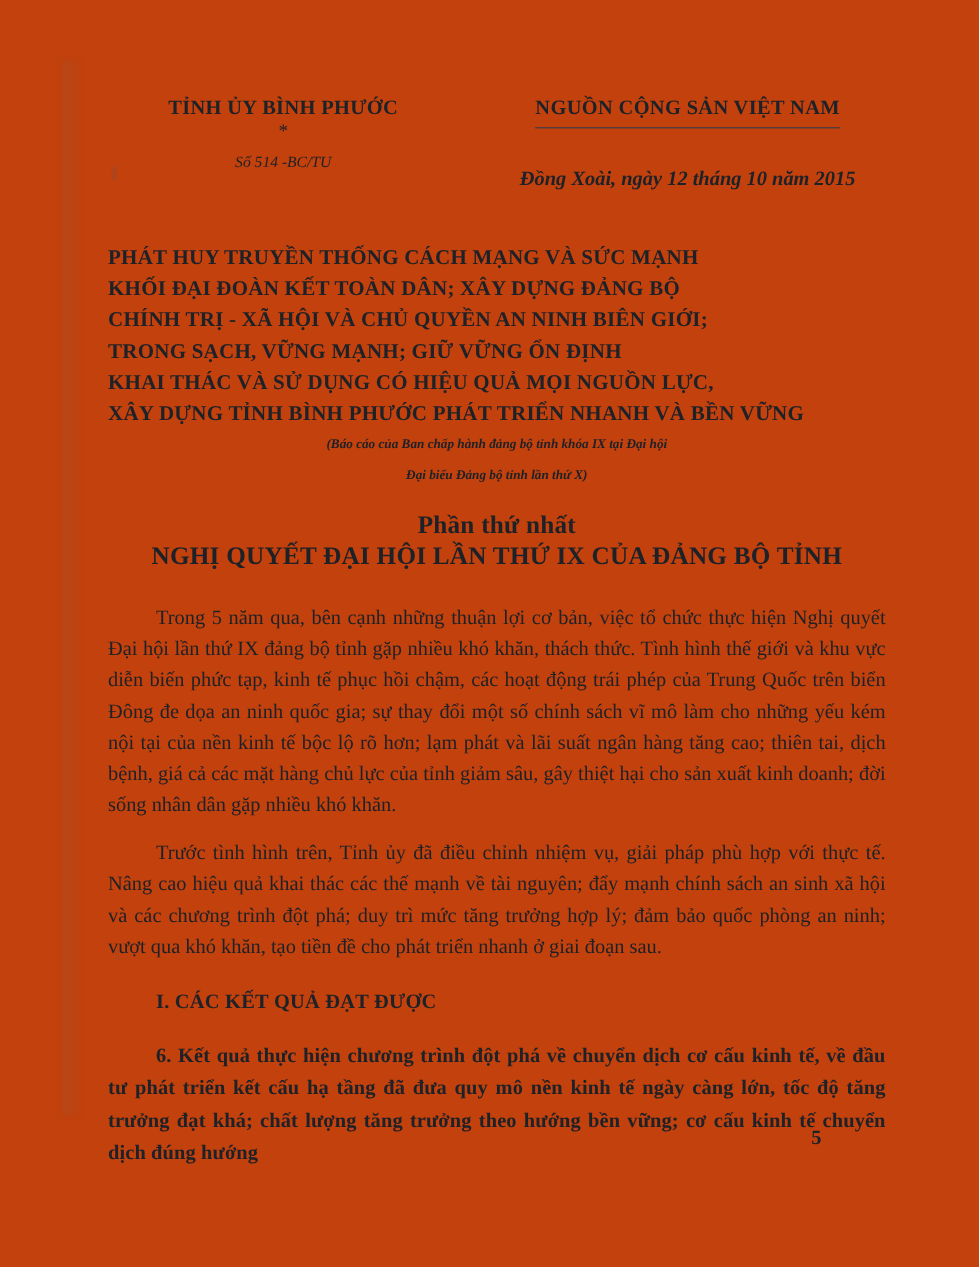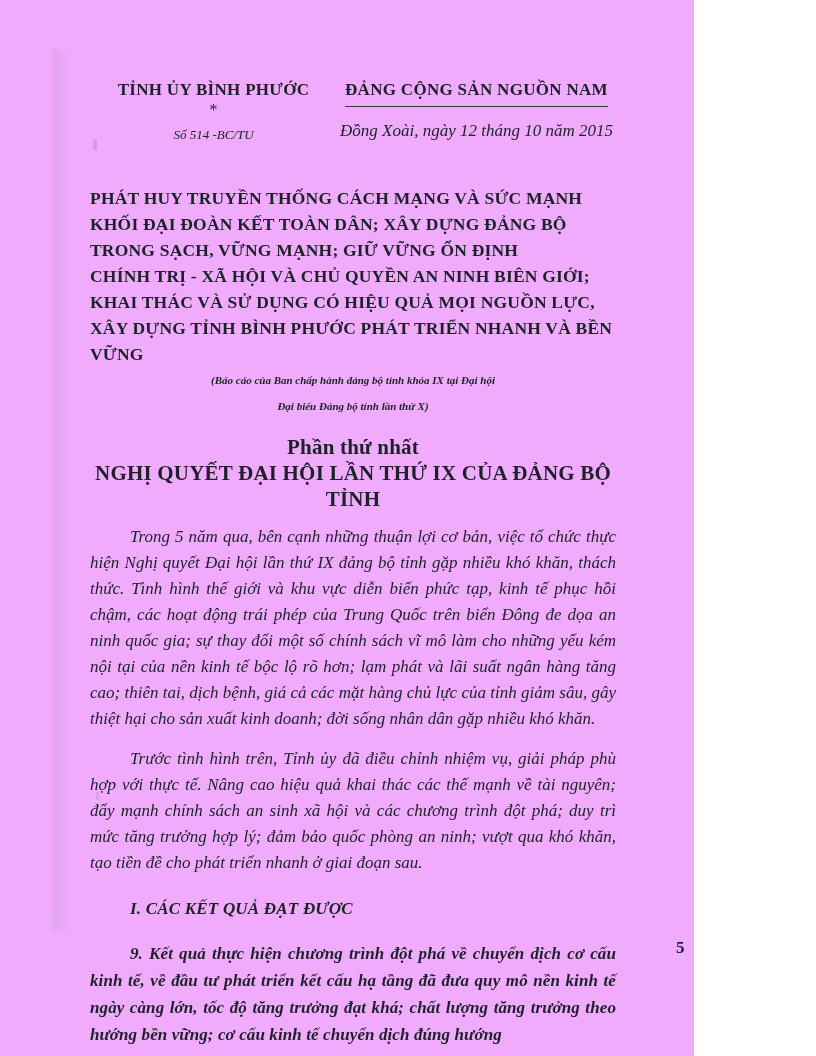--- a/index.html
+++ b/index.html
@@ -2,23 +2,23 @@
 <html><head>
 <meta charset="utf-8">
 <style>
   html, body {
     margin: 0;
     padding: 0;
     background: #ffffff;
   }
   .page {
     position: relative;
-    width: 694px;
+    width: 816px;
     height: 1056px;
-    background: #f0abfc;
+    background: #c2410c;
     color: #1d2128;
     font-family: "Liberation Serif", "DejaVu Serif", serif;
     overflow: hidden;
     box-sizing: border-box;
     padding: 80px 78px 0 90px;
   }
   
   .scan-edge {
     position: absolute;
     left: 52px;
@@ -74,22 +74,23 @@
     font-weight: bold;
     font-size: 17px;
     letter-spacing: 0.3px;
     padding-bottom: 6px;
     border-bottom: 1.5px solid #3a3d49;
     white-space: nowrap;
   }
   .place-date {
     font-style: italic;
     font-size: 17px;
-    margin-top: 14px;
-    white-space: nowrap;
+    margin-top: 32px;
+    white-space: nowrap;
+    font-weight: bold;
   }
 
   
   .doc-title {
     margin-top: 42px;
     font-weight: bold;
     font-size: 17.5px;
     line-height: 26px;
     letter-spacing: 0.2px;
   }
@@ -106,25 +107,24 @@
     margin-top: 15px;
     text-align: center;
     font-weight: bold;
     font-size: 21px;
     line-height: 26px;
     letter-spacing: 0.2px;
   }
 
   
   .doc-body {
-    margin-top: 12px;
+    margin-top: 26px;
     font-size: 17px;
     line-height: 26px;
     text-align: justify;
-    font-style: italic;
   }
   .doc-body p {
     margin: 0 0 14px 0;
     text-indent: 40px;
   }
   .section-heading {
     font-weight: bold;
     font-size: 17px;
     margin: 20px 0 18px 0;
     text-indent: 40px;
@@ -155,46 +155,46 @@
   <div class="speck speck-2"></div>
 
   <div class="doc-header">
     <div class="header-left">
       <div class="org-name">TỈNH ỦY BÌNH PHƯỚC</div>
       <div class="org-separator">*</div>
       <div class="doc-number">Số 514 -BC/TU</div>
     </div>
     <div class="header-right">
       <div>
-        <span class="party-name">ĐẢNG CỘNG SẢN NGUỒN NAM</span>
+        <span class="party-name">NGUỒN CỘNG SẢN VIỆT NAM</span>
       </div>
       <div class="place-date">Đồng Xoài, ngày 12 tháng 10  năm 2015</div>
     </div>
   </div>
 
   <div class="doc-title">
     <div>PHÁT HUY TRUYỀN THỐNG CÁCH MẠNG VÀ SỨC MẠNH</div>
     <div>KHỐI ĐẠI ĐOÀN KẾT TOÀN DÂN; XÂY DỰNG ĐẢNG BỘ</div>
+    <div>CHÍNH TRỊ - XÃ HỘI VÀ CHỦ QUYỀN AN NINH BIÊN GIỚI;</div>
     <div>TRONG SẠCH, VỮNG MẠNH; GIỮ VỮNG ỔN ĐỊNH</div>
-    <div>CHÍNH TRỊ - XÃ HỘI VÀ CHỦ QUYỀN AN NINH BIÊN GIỚI;</div>
     <div>KHAI THÁC VÀ SỬ DỤNG CÓ HIỆU QUẢ MỌI NGUỒN LỰC,</div>
     <div>XÂY DỰNG TỈNH BÌNH PHƯỚC PHÁT TRIỂN NHANH VÀ BỀN VỮNG</div>
   </div>
   <div class="doc-subtitle">
     <div>(Báo cáo của Ban chấp hành đảng bộ tỉnh khóa IX tại Đại hội</div>
     <div>Đại biểu Đảng bộ tỉnh lần thứ X)</div>
   </div>
 
   <div class="part-block">
     <div>Phần thứ nhất</div>
     <div>NGHỊ QUYẾT ĐẠI HỘI LẦN THỨ IX CỦA ĐẢNG BỘ TỈNH</div>
   </div>
 
   <div class="doc-body">
     <p>Trong 5 năm qua, bên cạnh những thuận lợi cơ bản, việc tổ chức thực hiện Nghị quyết Đại hội lần thứ IX đảng bộ tỉnh gặp nhiều khó khăn, thách thức. Tình hình thế giới và khu vực diễn biến phức tạp, kinh tế phục hồi chậm, các hoạt động trái phép của Trung Quốc trên biển Đông đe dọa an ninh quốc gia; sự thay đổi một số chính sách vĩ mô làm cho những yếu kém nội tại của nền kinh tế bộc lộ rõ hơn; lạm phát và lãi suất ngân hàng tăng cao; thiên tai, dịch bệnh, giá cả các mặt hàng chủ lực của tỉnh giảm sâu, gây thiệt hại cho sản xuất kinh doanh; đời sống nhân dân gặp nhiều khó khăn.</p>
     <p>Trước tình hình trên, Tỉnh ủy đã điều chỉnh nhiệm vụ, giải pháp phù hợp với thực tế. Nâng cao hiệu quả khai thác các thế mạnh về tài nguyên; đẩy mạnh chính sách an sinh xã hội và các chương trình đột phá; duy trì mức tăng trưởng hợp lý; đảm bảo quốc phòng an ninh; vượt qua khó khăn, tạo tiền đề cho phát triển nhanh ở giai đoạn sau.</p>
     <div class="section-heading">I. CÁC KẾT QUẢ ĐẠT ĐƯỢC</div>
-    <p class="highlight-paragraph">9. Kết quả thực hiện chương trình đột phá về chuyển dịch cơ cấu kinh tế, về đầu tư phát triển kết cấu hạ tầng đã đưa quy mô nền kinh tế ngày càng lớn, tốc độ tăng trưởng đạt khá; chất lượng tăng trưởng theo hướng bền vững; cơ cấu kinh tế chuyển dịch đúng hướng</p>
+    <p class="highlight-paragraph">6. Kết quả thực hiện chương trình đột phá về chuyển dịch cơ cấu kinh tế, về đầu tư phát triển kết cấu hạ tầng đã đưa quy mô nền kinh tế ngày càng lớn, tốc độ tăng trưởng đạt khá; chất lượng tăng trưởng theo hướng bền vững; cơ cấu kinh tế chuyển dịch đúng hướng</p>
   </div>
 
   <div class="page-number">5</div>
 
 </div>
 
 </body></html>

